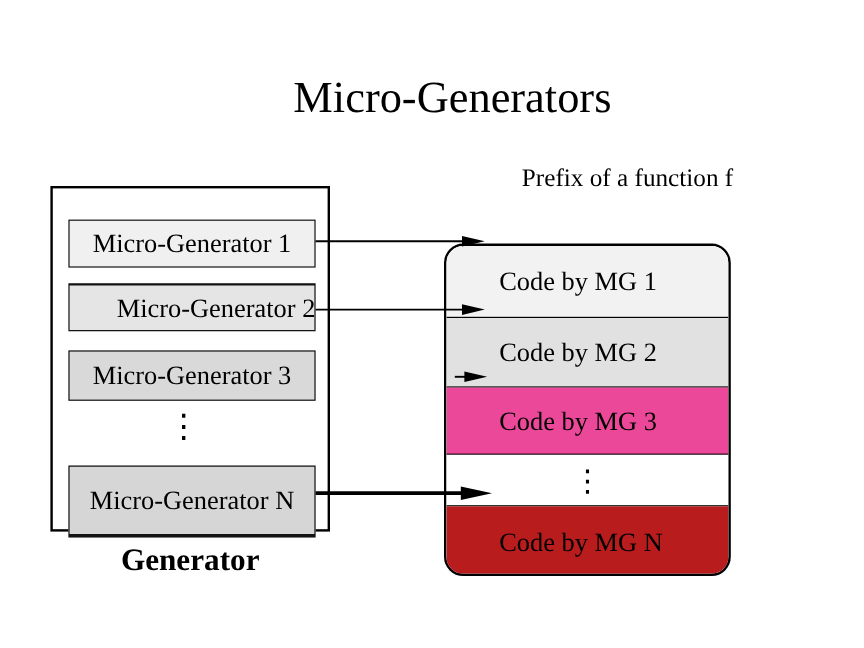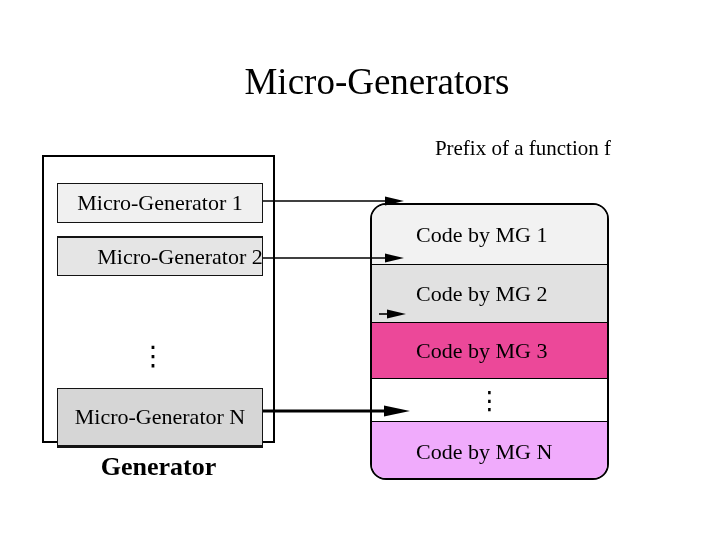--- a/index.html
+++ b/index.html
@@ -54,41 +54,44 @@
   .code-row {
     position:relative; width:100%;
     border-bottom:1.5px solid #000; font-size:22px;
     display:flex; align-items:center; padding-left:44px; white-space:nowrap;
   }
   .cr1 { height:60px; background:#f2f2f2; }
   .cr2 { height:58px; background:#e1e1e1; }
   .cr3 { height:56px; background:#ec4899; }
   .crE { height:43px; background:#ffffff; justify-content:center; padding-left:0;
          font-size:25px; font-family:"DejaVu Sans",sans-serif; }
-  .crN { height:60px; background:#f0abfc; border-bottom:none;text-align:center; }
+  .crN { height:60px; background:#b91c1c; border-bottom:none;text-align:center; }
 
   .arrows {
     position:absolute; left:0; top:0; width:720px; height:540px;
     z-index:5; pointer-events:none;
   }
 </style>
 </head>
 <body>
 
 <div class="canvas">
 
   <div class="slide-title">Micro-Generators</div>
 
   <div class="gen-box"></div>
 
   <div class="gen-row gr1">
     <span>Micro-Generator 1</span>
   </div>
   <div class="gen-row gr2">
     <span>Micro-Generator 2</span>
+  </div>
+  <div class="gen-row gr3">
+    <span>Micro-Generator 3</span>
   </div>
   <div class="gen-ellipsis">⋮</div>
   <div class="gen-row grN">
     <span>Micro-Generator N</span>
   </div>
 
   <div class="gen-caption">Generator</div>
 
   <div class="prefix-caption">Prefix of a function f</div>
 

